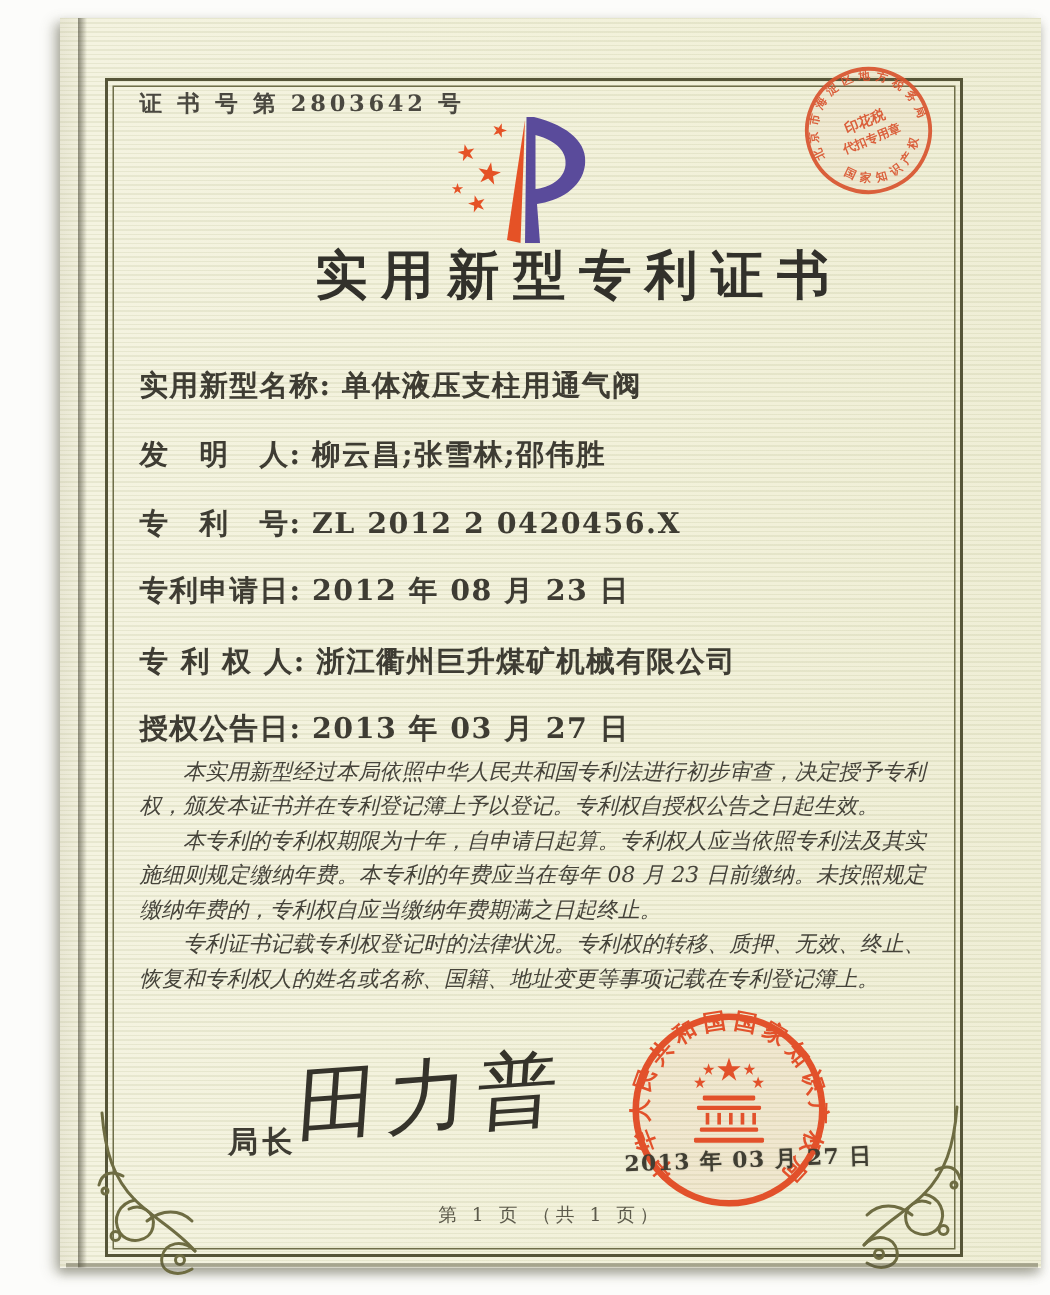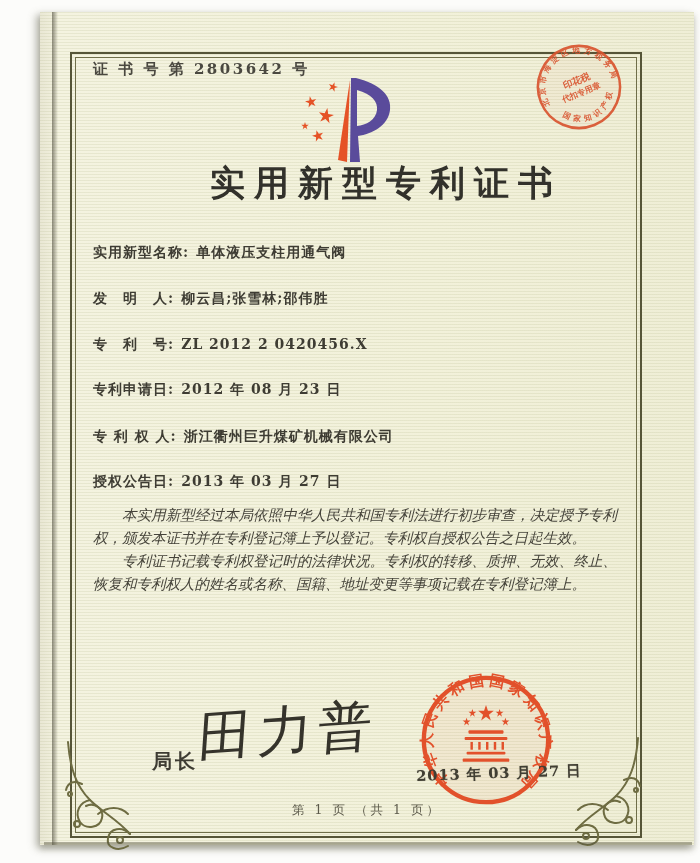--- a/index.html
+++ b/index.html
@@ -31,21 +31,21 @@
   .cert-no{
     position:absolute;left:53px;top:48px;
     font-size:15px;letter-spacing:2.5px;color:#4a4840;font-weight:600;
   }
   .logo{position:absolute;left:255px;top:62px;width:110px;height:92px;}
   .title{
     position:absolute;left:0;top:148px;width:654px;text-align:center;
     font-size:35px;font-weight:700;letter-spacing:9px;color:#32312b;padding-left:19px;
   }
   .rows{position:absolute;left:53px;top:0;width:560px;}
-  .row{position:absolute;left:0;font-size:14px;color:#3e3c33;letter-spacing:1px;font-weight:600;white-space:nowrap;}
+  .row{position:absolute;left:0;font-size:19px;color:#3e3c33;letter-spacing:1px;font-weight:600;white-space:nowrap;}
   .row .val{margin-left:7px;font-weight:600;}
   .r0{top:232px}.r1{top:278px}.r2{top:324px}.r3{top:369px}.r4{top:416px}.r5{top:461px}
   .body-text{
     position:absolute;left:53px;top:492px;width:524px;
     font-size:14.5px;line-height:23px;color:#45433a;text-align:justify;font-style:italic;
   }
   .body-text p{margin:0;text-indent:2em;}
   .director{
     position:absolute;left:112px;top:736px;
     font-size:20px;letter-spacing:3px;color:#3e3c33;font-weight:600;
@@ -119,20 +119,21 @@
     <div class="row r4">
       <span class="lab">专 利 权 人:</span><span class="val">浙江衢州巨升煤矿机械有限公司</span>
     </div>
     <div class="row r5">
       <span class="lab">授权公告日:</span><span class="val">2013 年 03 月 27 日</span>
     </div>
   </div>
 
   <div class="body-text">
     <p>本实用新型经过本局依照中华人民共和国专利法进行初步审查，决定授予专利权，颁发本证书并在专利登记簿上予以登记。专利权自授权公告之日起生效。</p>
+    <p>本专利的专利权期限为十年，自申请日起算。专利权人应当依照专利法及其实施细则规定缴纳年费。本专利的年费应当在每年 08 月 23 日前缴纳。未按照规定缴纳年费的，专利权自应当缴纳年费期满之日起终止。</p>
     <p>专利证书记载专利权登记时的法律状况。专利权的转移、质押、无效、终止、恢复和专利权人的姓名或名称、国籍、地址变更等事项记载在专利登记簿上。</p>
   </div>
 
   <div class="director">局长</div>
   <div class="signature">田力普</div>
 
   <svg class="seal" viewBox="0 0 140 140">
     <circle cx="70" cy="70" r="64" fill="rgba(226,81,43,0.05)" stroke="#e2512b" stroke-width="4.5"></circle>
     <defs>
       <path id="sealArc" d="M 33,112 A 56,56 0 1 1 107,112" fill="none"></path>

